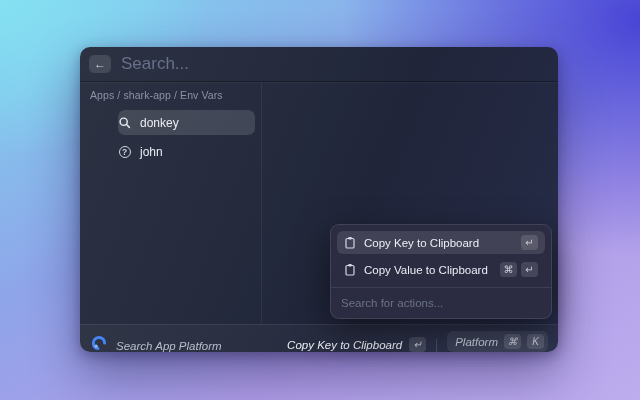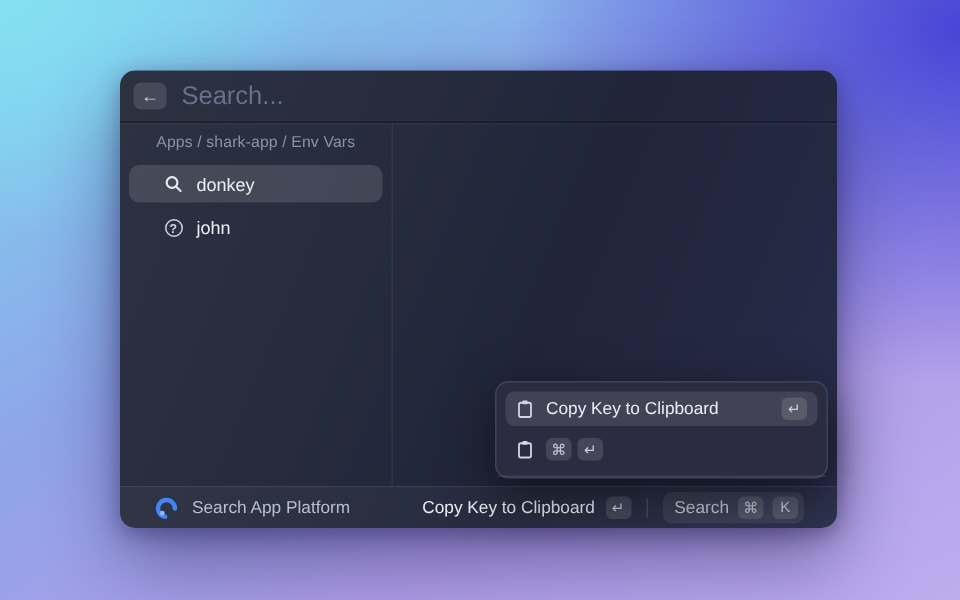--- a/index.html
+++ b/index.html
@@ -21,24 +21,24 @@
   }
   
   .header { height:35px; flex:0 0 35px; display:flex; align-items:center; padding:0 9px;
             border-bottom:1px solid rgba(0,0,0,0.35); box-shadow:0 1px 0 rgba(255,255,255,0.04); }
   .back { width:22px; height:18px; border:none; border-radius:5px; background:rgba(255,255,255,0.12);
           color:#cfd4de; font-size:12px; line-height:17px; text-align:center; cursor:default; }
   .search-input { flex:1; margin-left:10px; background:transparent; border:none; outline:none;
           color:#e9ecf2; font-size:17px; font-family:"Liberation Sans",sans-serif; }
   .search-input::placeholder { color:#68708a; }
   
-  .bodyrow { flex:1; display:flex; min-height:0;text-align:center; }
+  .bodyrow { flex:1; display:flex; min-height:0; }
   .sidebar { width:182px; flex:0 0 182px; border-right:1px solid rgba(255,255,255,0.06); padding:7px 6px; }
   .crumb { font-size:10.5px; color:#8a93a8; padding:0 4px; margin-bottom:9px; letter-spacing:0.1px; }
-  .row { height:25px; border-radius:7px; display:flex; align-items:center; gap:9px; padding:0 23px; margin-bottom:4px; }
+  .row { height:25px; border-radius:7px; display:flex; align-items:center; gap:9px; padding:0 0; margin-bottom:4px;margin-left:32px; }
   .row.selected { background:rgba(255,255,255,0.13); }
   .row .icn { width:13px; height:13px; display:flex; align-items:center; justify-content:center; color:#e6e9f0; }
   .qcircle { width:12px; height:12px; border:1.3px solid #cfd4de; border-radius:50%; color:#cfd4de;
              font-size:8.5px; font-weight:700; display:flex; align-items:center; justify-content:center; }
   .rowlabel { font-size:12px; color:#eceef4; }
   .detail { flex:1; padding:11px 12px; }
   .detail-value { font-size:12px; color:#e9ecf2; font-weight:500; }
   
   .panel { position:absolute; right:6px; bottom:33px; width:222px; border-radius:9px;
            background:rgba(43,43,66,0.97); border:1px solid rgba(255,255,255,0.11);
@@ -48,23 +48,23 @@
   .prow .icn { width:12px; height:13px; color:#d3d7e1; display:flex; align-items:center; }
   .plabel { flex:1; font-size:11.5px; color:#ecEEf4; color:#eceef4; }
   .keys { display:flex; gap:4px; }
   .kbd { min-width:17px; height:15px; padding:0 3px; border-radius:4px; background:rgba(255,255,255,0.13);
          color:#c9cedb; font-size:10px; display:inline-flex; align-items:center; justify-content:center; }
   .pdivider { height:1px; background:rgba(255,255,255,0.09); margin:6px -6px 0 -6px; }
   .psearch { width:100%; height:30px; background:transparent; border:none; outline:none;
              font-size:11.5px; color:#e9ecf2; padding:0 4px; font-family:"Liberation Sans",sans-serif; }
   .psearch::placeholder { color:#6a7189; }
   
-  .footer { height:28px; flex:0 0 28px; display:flex; align-items:center; gap:8px; padding:0 22px;
+  .footer { height:28px; flex:0 0 28px; display:flex; align-items:flex-end; gap:8px; padding:0 10px;
             border-top:1px solid rgba(255,255,255,0.08); background:rgba(255,255,255,0.035);
-            border-radius:0 0 10px 10px; }
+            border-radius:0 0 10px 10px;font-style:italic; }
   .appname { font-size:11.5px; color:#b9bfcc; }
   .spacer { flex:1; }
   .primary { display:flex; align-items:center; gap:7px; font-size:11.5px; color:#eceef4; font-weight:500; }
   .fdivider { width:1px; height:13px; background:rgba(255,255,255,0.14); margin:0 2px; }
   .actionsbtn { display:flex; align-items:center; gap:6px; font-size:11.5px; color:#c6cbd6;
                 background:rgba(255,255,255,0.08); border-radius:6px; padding:3px 4px 3px 8px; }
 </style>
 </head>
 <body>
 
@@ -115,46 +115,48 @@
       </span>
     </div>
 
     <div class="prow">
       <span class="icn">
         <svg width="12" height="13" viewBox="0 0 24 26" fill="none" stroke="currentColor" stroke-width="2.4">
           <rect x="4" y="5" width="16" height="19" rx="2.5"></rect>
           <rect x="8.5" y="2" width="7" height="5" rx="1.5" fill="currentColor" stroke="none"></rect>
         </svg>
       </span>
+      <span class="plabel">Copy Value to Clipboard</span>
       <span class="keys">
         <span class="kbd">⌘</span>
         <span class="kbd">↵</span>
       </span>
     </div>
 
     <div class="pdivider"></div>
+    <input class="psearch" placeholder="Search for actions..." style="">
   </div>
 
   <div class="footer">
     <span style="display:flex;">
       <svg width="18" height="18" viewBox="0 0 24 24" fill="none">
         <circle cx="12" cy="12" r="7.5" stroke="#4584f4" stroke-width="4" stroke-linecap="round" stroke-dasharray="34 13" stroke-dashoffset="-13"></circle>
         <circle cx="8.2" cy="16.2" r="2.2" fill="#8fb6f8"></circle>
       </svg>
     </span>
     <span class="appname">Search App Platform</span>
     <span class="spacer"></span>
 
     <div class="primary">
       <span>Copy Key to Clipboard</span>
       <span class="kbd">↵</span>
     </div>
 
     <div class="fdivider"></div>
 
     <div class="actionsbtn">
-      <span>Search</span>
+      <span>Platform</span>
       <span class="kbd">⌘</span>
       <span class="kbd">K</span>
     </div>
   </div>
 
 </div>
 
 </body></html>

